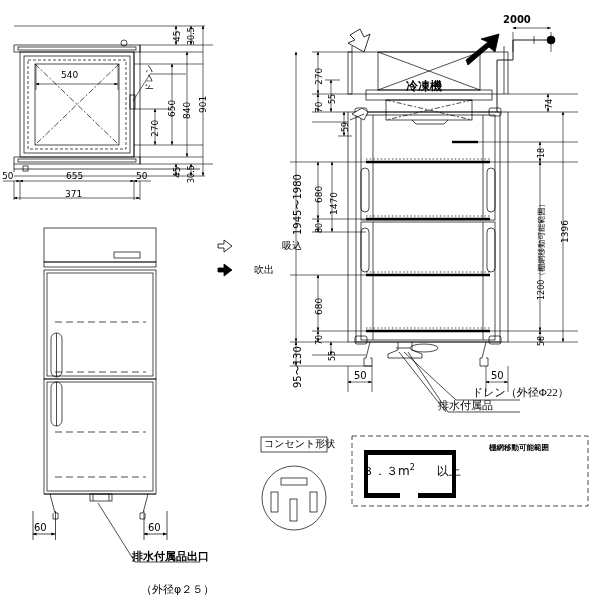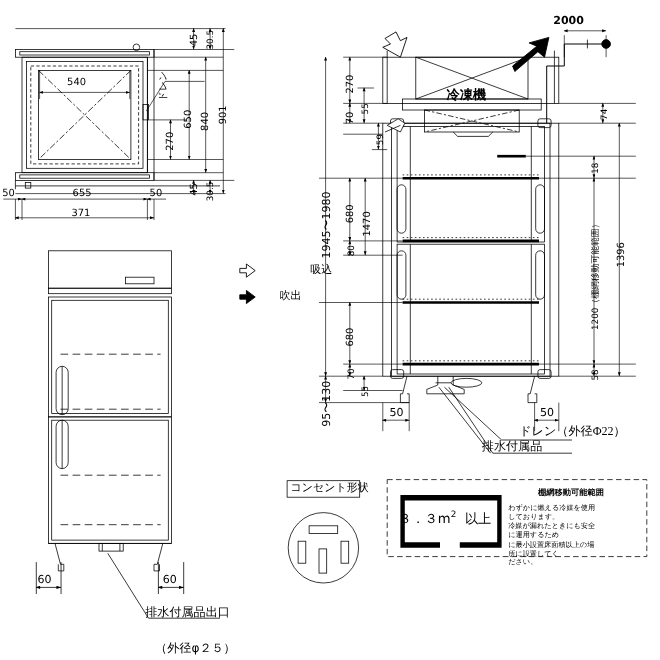--- a/index.html
+++ b/index.html
@@ -297,21 +297,21 @@
 <div class="lbl" style="left:2px;top:172px;">50</div>
 <div class="lbl" style="left:66px;top:172px;">655</div>
 <div class="lbl" style="left:136px;top:172px;">50</div>
 <div class="lbl" style="left:65px;top:190px;">371</div>
 
 <div class="lbl jp s10" style="left:238px;top:241px;margin-left:44px;">吸込</div>
 <div class="lbl jp s10" style="left:254px;top:265px;">吹出</div>
 
 <div class="lbl s10" style="left:34px;top:523px;">60</div>
 <div class="lbl s10" style="left:148px;top:523px;">60</div>
-<div class="lbl jp s11" style="left:132px;top:551px;">排水付属品出口</div>
+<div class="lbl jp s11" style="left:132px;top:551px;font-weight:bold;">排水付属品出口</div>
 <div class="lbl jp s11" style="left:141px;top:584px;">（外径φ２５）</div>
 
 <div class="lbl jp s12 bold" style="left:406px;top:80px;">冷凍機</div>
 <div class="lbl s10" style="left:503px;top:15px;font-weight:bold;">2000</div>
 <div class="lbl rot" style="left:315px;top:85px;">270</div>
 <div class="lbl rot" style="left:315px;top:113px;">70</div>
 <div class="lbl rot s8" style="left:329px;top:104px;">55</div>
 <div class="lbl rot s8" style="left:342px;top:132px;">59</div>
 <div class="lbl rot" style="left:315px;top:203px;">680</div>
 <div class="lbl rot" style="left:330px;top:215px;">1470</div>
@@ -328,23 +328,17 @@
 <div class="lbl rot s8" style="left:538px;top:346px;">58</div>
 <div class="lbl s10" style="left:354px;top:371px;">50</div>
 <div class="lbl s10" style="left:491px;top:371px;">50</div>
 <div class="lbl jp s11" style="left:472px;top:387px;font-family:Liberation Serif, serif;">ドレン（外径Φ22）</div>
 <div class="lbl jp s11" style="left:438px;top:400px;">排水付属品</div>
 
 <div class="lbl jp s10" style="left:264px;top:439px;">コンセント形状</div>
 
 <div class="lbl s12" style="left:362px;top:464px;">
   <span>３．３m</span><sup style="font-size:8px">2</sup>
-  <span style="margin-left:4px">以上</span>
+  <span style="margin-left:18px">以上</span>
 </div>
 <div class="warntitle jp" style="left:489px;top:443px;">棚網移動可能範囲</div>
-<div class="warnbox jp" style="left:462px;top:458px;">
-  <div>わずかに燃える冷媒を使用しております。</div>
-  <div>冷媒が漏れたときにも安全に運用するため</div>
-  <div>に最小設置床面積以上の場所に設置してく</div>
-  <div>ださい。</div>
+
 </div>
 
-</div>
-
 </body></html>

